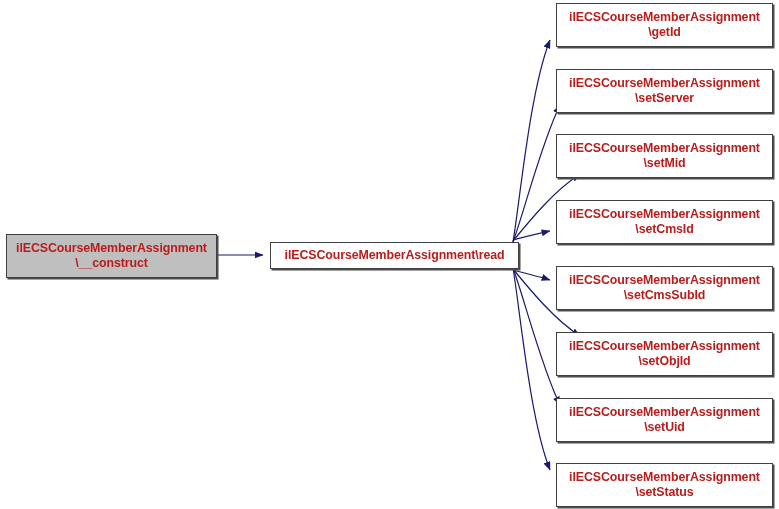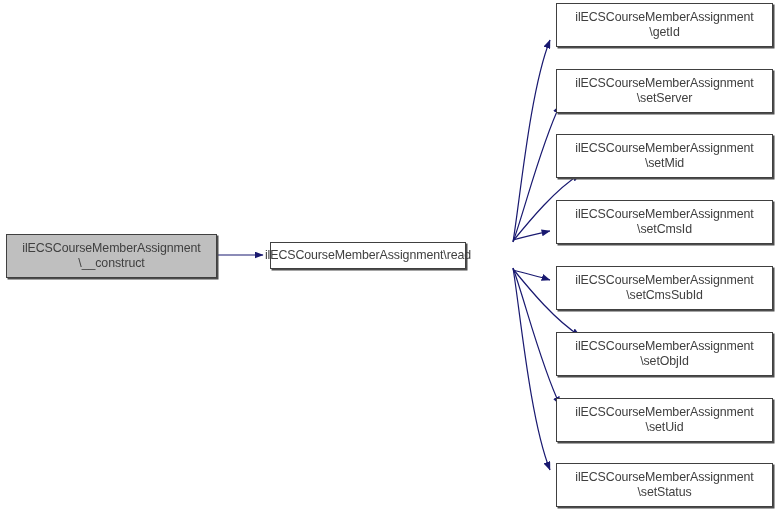--- a/index.html
+++ b/index.html
@@ -32,24 +32,25 @@
     position: absolute;
     box-sizing: border-box;
     border: 1px solid #404040;
     background: #ffffff;
     display: flex;
     align-items: center;
     justify-content: center;
     text-align: center;
     line-height: 1.18;
     font-size: 12.4px;
-    color: #404040;
+    color: #b91c1c;
     letter-spacing: -0.1px;
     box-shadow: 1.5px 1.5px 0 0 #4d4d4d;
     z-index: 2;
+    font-weight: bold;
   }
   .gnode.current {
     background: #bfbfbf;
   }
   .gnode .label {
     display: block;
     padding: 0 3px;
     white-space: pre-line;
   }
 </style>
@@ -75,21 +76,21 @@
         <path d="M 513,268 C 525,301 541,366 560,405" fill="none" stroke="#191970" stroke-width="1.2" marker-end="url(#arrowhead)"></path>
         <path d="M 513,268 C 520,310 530,420 550,470" fill="none" stroke="#191970" stroke-width="1.2" marker-end="url(#arrowhead)"></path>
       </g>
   </svg>
 
   <div id="node-layer">
       <div class="gnode current" style="left: 6px; top: 234px; width: 211px; height: 44px;">
         <span class="label">ilECSCourseMemberAssignment
 \__construct</span>
       </div>
-      <div class="gnode" style="left: 270px; top: 242px; width: 196px; height: 27px; justify-content: center;">
+      <div class="gnode" style="left: 270px; top: 242px; width: 249px; height: 27px; justify-content: center;">
         <span class="label">ilECSCourseMemberAssignment\read</span>
       </div>
       <div class="gnode" style="left: 556px; top: 3px; width: 217px; height: 44px;">
         <span class="label">ilECSCourseMemberAssignment
 \getId</span>
       </div>
       <div class="gnode" style="left: 556px; top: 69px; width: 217px; height: 44px;">
         <span class="label">ilECSCourseMemberAssignment
 \setServer</span>
       </div>

